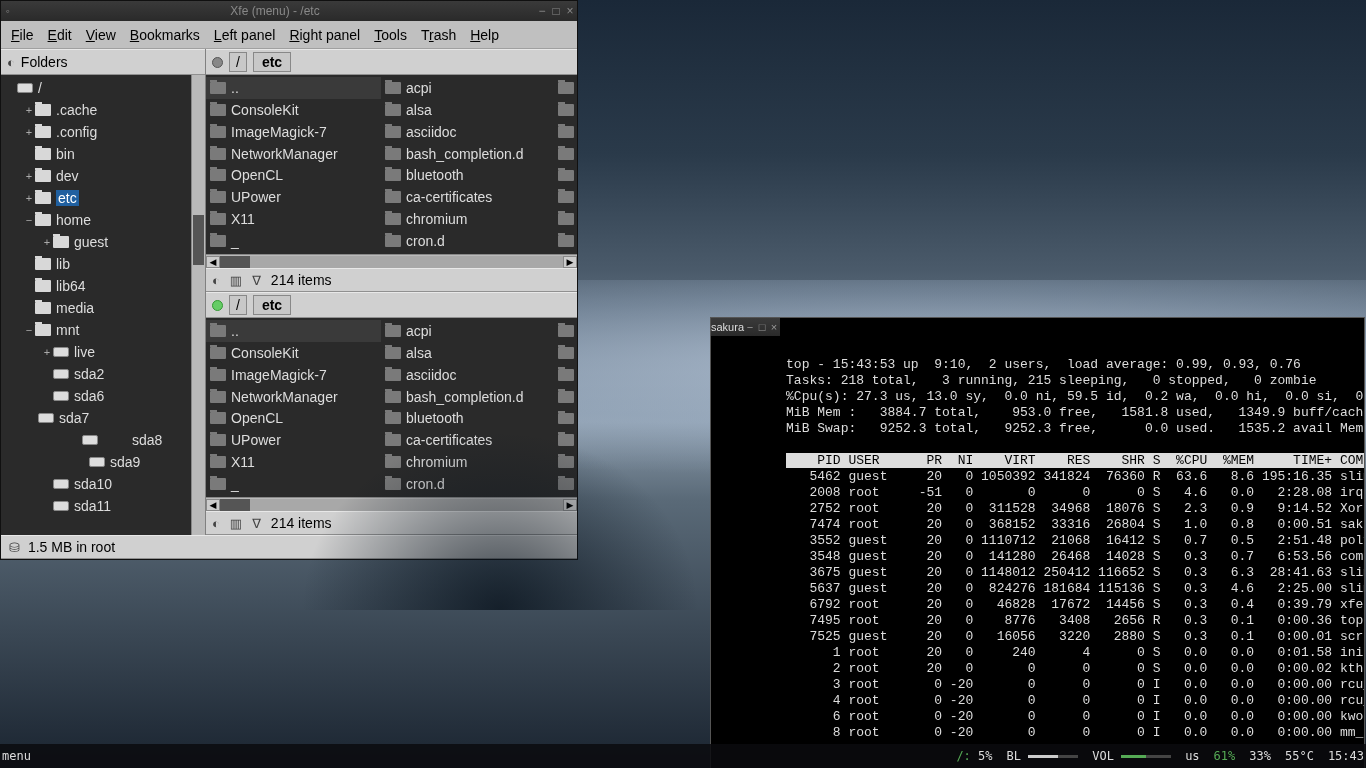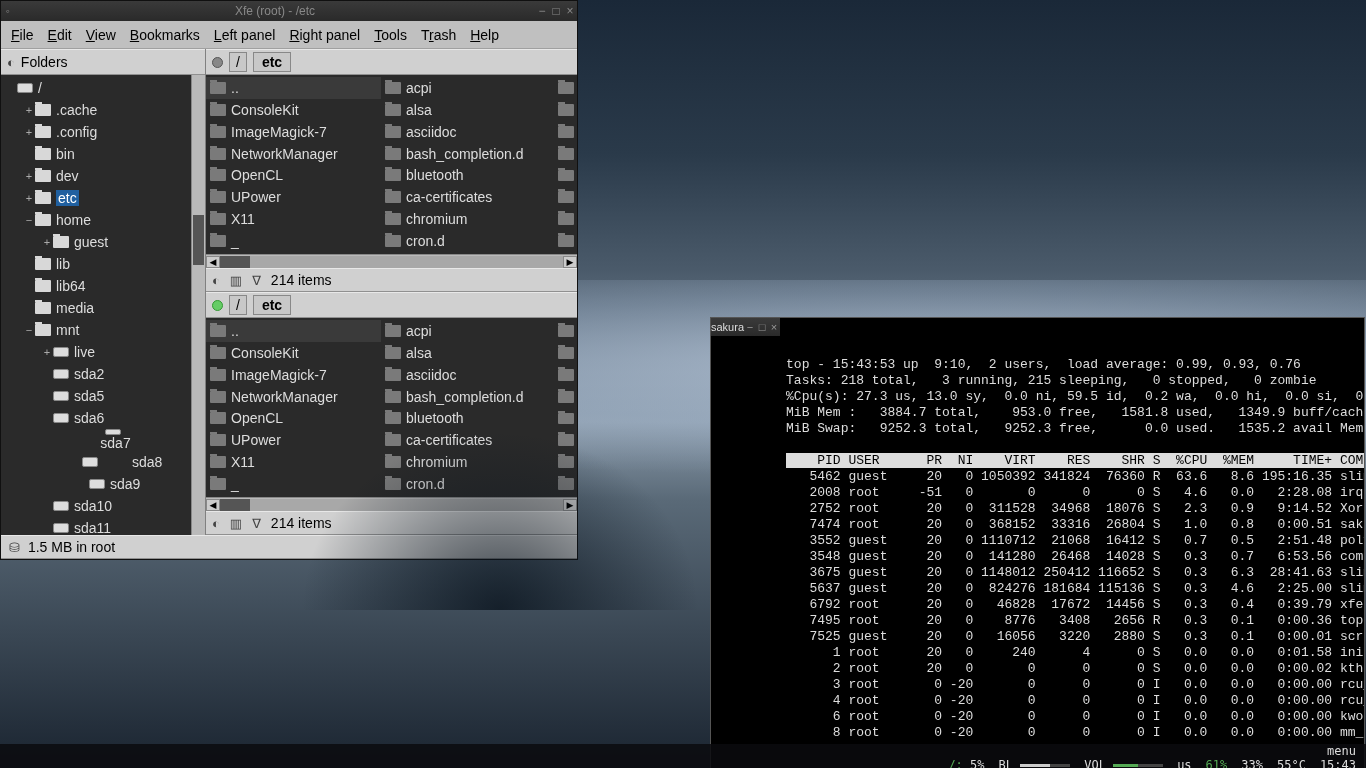--- a/index.html
+++ b/index.html
@@ -259,23 +259,22 @@
   }
 
   
   .polybar {
     position:absolute;
     left:0; bottom:0; width:1366px; height:24px;
     background: rgba(10,10,14,0.85);
     color:#ddd;
     font-family: "DejaVu Sans Mono", monospace;
     font-size: 12px;
-    display:flex; align-items:flex-end;
-    padding: 0 10px;
-    flex-direction: column;
+    display:flex; align-items:center;
+    padding: 0 2px;
   }
   .polybar .left { }
   .polybar .right { margin-left:auto; display:flex; align-items:center; gap: 14px; }
   .bar-gauge {
     display:inline-block;
     width: 50px; height: 4px;
     position:relative;
     vertical-align: middle;
   }
   .bar-seg {
@@ -283,21 +282,21 @@
     border-top: 3px solid;
   }
   .green { color:#5a5; }
 </style>
 </head>
 <body>
 
 <div class="xfe">
   <div class="xfe-titlebar">
     <span class="wbtn">◦</span>
-    <span class="title">Xfe (root) - /etc</span>
+    <span class="title">Xfe (menu) - /etc</span>
     <span class="wbtn">−</span>
     <span class="wbtn">□</span>
     <span class="wbtn">×</span>
   </div>
 
   <div class="xfe-menubar">
     <span class="menu-item"><span class="ul">F</span><span>ile</span></span>
     <span class="menu-item"><span class="ul">E</span>dit</span>
     <span class="menu-item"><span class="ul">V</span>iew</span>
     <span class="menu-item"><span class="ul">B</span>ookmarks</span>
@@ -382,28 +381,23 @@
             <span class="label">live</span>
           </div>
           <div class="tree-row" style="padding-left: 40px;">
             <span class="expander"></span>
             <span class="drive-icon"></span>
             <span class="label">sda2</span>
           </div>
           <div class="tree-row" style="padding-left: 40px;">
             <span class="expander"></span>
             <span class="drive-icon"></span>
-            <span class="label">sda5</span>
-          </div>
-          <div class="tree-row" style="padding-left: 40px;">
-            <span class="expander"></span>
-            <span class="drive-icon"></span>
             <span class="label">sda6</span>
           </div>
-          <div class="tree-row" style="padding-left: 25px; flex-direction: column;">
+          <div class="tree-row" style="padding-left: 25px;">
             <span class="expander"></span>
             <span class="drive-icon"></span>
             <span class="label">sda7</span>
           </div>
           <div class="tree-row" style="padding-left: 40px; gap: 29px;">
             <span class="expander"></span>
             <span class="drive-icon"></span>
             <span class="label">sda8</span>
           </div>
           <div class="tree-row" style="padding-left: 40px; margin-left: 36px;">

